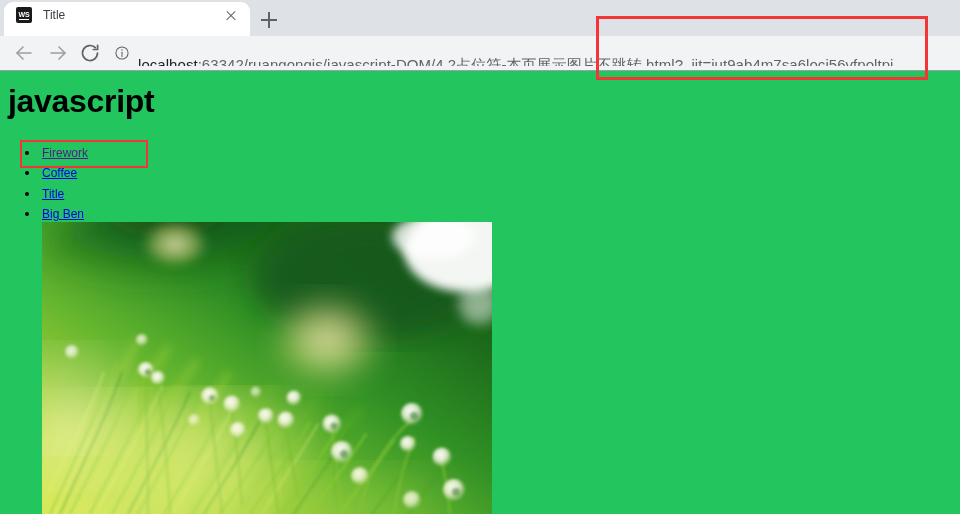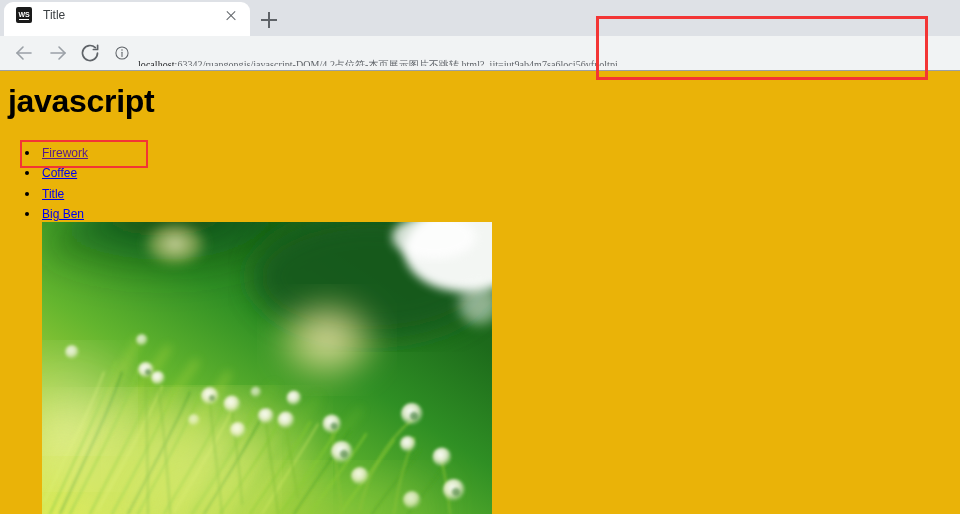--- a/index.html
+++ b/index.html
@@ -141,43 +141,43 @@
     overflow: hidden;
   }
 
   .info-icon {
     width: 16px; height: 16px;
     flex: 0 0 auto;
     margin-right: 8px;
   }
 
   .url-text {
-    font-size: 10px;
+    font-size: 15px;
     color: #5f6368;
     white-space: nowrap;
     letter-spacing: 0.05px;
-    font-family: Liberation Serif, serif;
+    font-family: Liberation Sans, sans-serif;
     margin-top: 24px;
   }
   .url-host { color: #202124; }
 
   .chrome-divider {
     position: absolute;
     top: 70px; left: 0;
     width: 960px; height: 1px;
     background: #9aa0a6;
   }
 
   
   .page {
     position: absolute;
     top: 71px; left: 0;
     width: 960px;
     height: 443px;
-    background: #eab308;
+    background: #22c55e;
     overflow: hidden;
   }
 
   .page-h1 {
     position: absolute;
     left: 8px;
     top: 14px;
     font-size: 32px;
     font-weight: bold;
     color: #000000;

